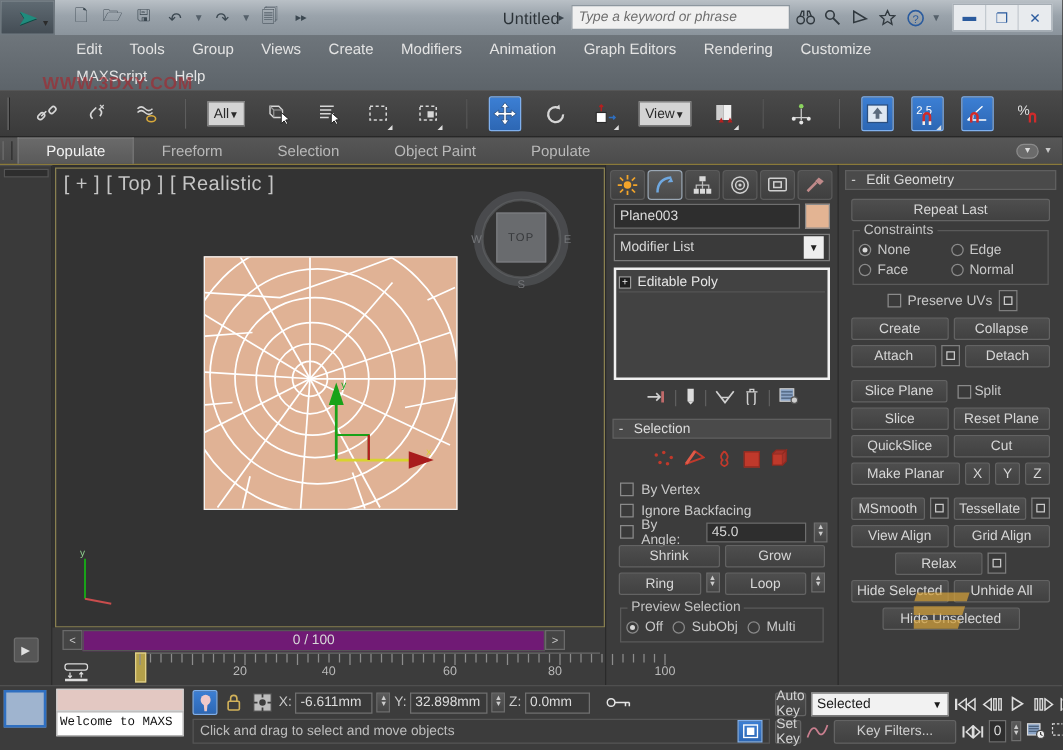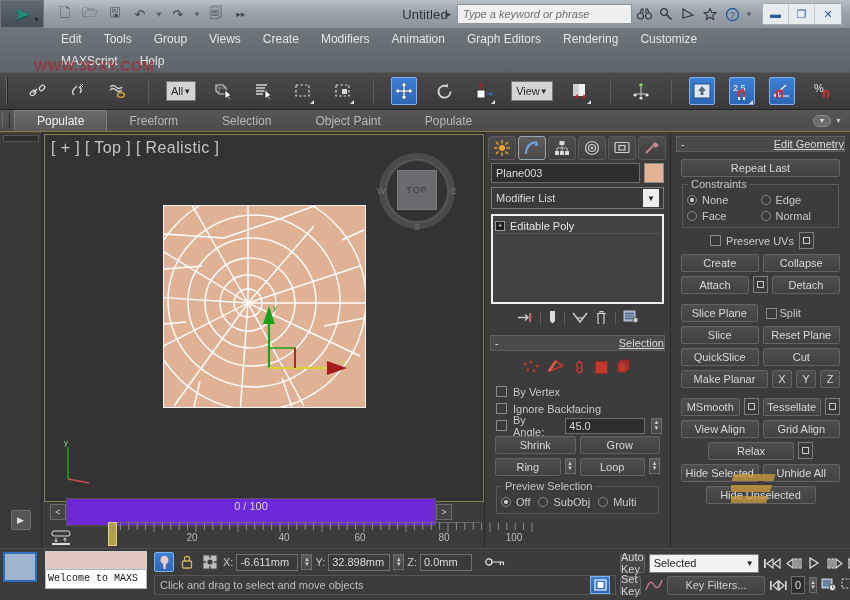--- a/index.html
+++ b/index.html
@@ -137,21 +137,21 @@
     position:absolute; left:118px; top:70px; width:203px; height:203px;
     background:#e0b295; border:1px solid #f2f2f2;
   }
   .gizmo { position:absolute; left:210px; top:165px; width:100px; height:110px;}
 
   
   .timearea { flex:0 0 46px; background:#3c3c3c; position:relative; }
   .trackrow { height:20px; display:flex; align-items:center; padding-left:8px; }
   .tnav { width:16px;height:16px;background:#454545;border:1px solid #6a6a6a;
      display:flex;align-items:center;justify-content:center;font-size:9px;color:#ccc;}
-  .slidertrack { flex:1; height:28px; background:#6d28d9; border:1px solid #555; position:relative; margin:0 0; max-width:370px;text-decoration:underline;}
+  .slidertrack { flex:1; height:17px; background:#701a75; border:1px solid #555; position:relative; margin:0 0; max-width:370px;text-decoration:underline;}
   .slidertrack .lbl { position:absolute; left:0; right:0; text-align:center; font-size:11px; color:#d8d8d8; line-height:15px;}
   .ruler { height:24px; position:relative; margin-left:66px; margin-right:4px; border-top:1px solid #6a6a6a;}
   .tlabel { position:absolute; top:9px; font-size:10px; color:#b9b9b9; transform:translateX(-50%);}
   .timehandle { position:absolute; top:-1px; width:9px; height:24px; background:#b5a14a; border:1px solid #e0d08a;}
   .tracksel { position:absolute; left:6px; top:26px; width:26px; height:20px; display:flex;
      align-items:center; justify-content:center; color:#dcdcdc; font-size:12px; }
 
   
   .cmdpanel { width:186px; background:#3c3c3c; border-left:1px solid #2a2a2a; display:flex; flex-direction:column;}
   .cptabs { display:flex; gap:2px; padding:4px 3px 3px 3px; background:#3c3c3c;}
@@ -175,21 +175,21 @@
   .plusbox { width:10px;height:10px;background:#1d1d1d;border:1px solid #9a9a9a;color:#eee;
      font-size:8px; display:flex;align-items:center;justify-content:center; line-height:1;}
   .stackbtns { display:flex; align-items:center; justify-content:center; gap:7px; padding:6px 0 4px 0; color:#d0d0d0; font-size:12px;}
   .sbsep { width:1px;height:13px;background:#5e5e5e;}
 
   .rollout { margin:4px 5px 0 5px; }
   .rhead {
     height:16px; background:#4a4a4a; border:1px solid #5f5f5f; display:flex; align-items:center;
     font-size:11px; color:#dcdcdc; padding:0 4px; position:relative;
   }
-  .rhead .t { position:absolute; left:16px; right:0; text-align:right;text-decoration:underline; }
+  .rhead .t { position:absolute; left:16px; right:0; text-align:left; }
   .rbody { padding:5px 3px 4px 3px; }
   .subobjrow { display:flex; align-items:center; justify-content:center; gap:9px; padding:3px 0 7px 0; }
   .so { color:#c0392b; font-size:13px; line-height:1;}
   .so.box { width:13px;height:13px;background:#c0392b;border:1px solid #8f2a20; }
   .cbrow { display:flex; align-items:center; gap:6px; height:17px; font-size:11px; color:#c9c9c9; padding-left:3px;}
   .cbox { width:11px;height:11px;background:#3a3a3a;border:1px solid #8a8a8a; flex:0 0 11px;}
   .spinfield { height:16px; background:#2e2e2e; border:1px solid #6e6e6e; color:#d6d6d6;
      font-size:11px; padding:0 3px; line-height:14px; }
   .spin { width:11px;height:16px; background:linear-gradient(180deg,#5a5a5a,#454545); border:1px solid #6e6e6e;
      display:flex; flex-direction:column; align-items:center; justify-content:center; font-size:6px; color:#ccc; line-height:.9;}
@@ -577,24 +577,24 @@
         <div class="tracksel">
           <svg width="22" height="16" viewBox="0 0 22 16">
               <rect x="2" y="1" width="18" height="5" rx="2" fill="none" stroke="#dcdcdc" stroke-width="1"></rect>
               <path d="M6 8 L6 12 M4.5 10.5 L6 12 L7.5 10.5 M15 12 L15 8 M13.5 9.5 L15 8 L16.5 9.5" stroke="#dcdcdc" stroke-width="1" fill="none"></path>
               <rect x="2" y="13" width="18" height="2" fill="#dcdcdc"></rect>
             </svg>
         </div>
         <div class="ruler">
           <div class="timehandle" style="left:0px;"></div>
           <div class="tlabel" style="left:84px">20</div>
-          <div class="tlabel" style="left:176px">40</div>
+          <div class="tlabel" style="left:155px">40</div>
           <div class="tlabel" style="left:252px">60</div>
           <div class="tlabel" style="left:336px">80</div>
-          <div class="tlabel" style="left:406px">100</div>
+          <div class="tlabel" style="left:424px">100</div>
           <svg width="430" height="9" viewBox="0 0 430 9" style="position:absolute;top:0;left:0">
             <g stroke="#8c8c8c" stroke-width="1">
               <line x1="4" y1="0" x2="4" y2="9"></line>
                 <line x1="12.4" y1="0" x2="12.4" y2="7"></line>
                 <line x1="20.8" y1="0" x2="20.8" y2="7"></line>
               <line x1="29.2" y1="0" x2="29.2" y2="7"></line>
                 <line x1="37.6" y1="0" x2="37.6" y2="7"></line>
                 <line x1="46" y1="0" x2="46" y2="9"></line>
               <line x1="54.4" y1="0" x2="54.4" y2="7"></line>
                 <line x1="62.8" y1="0" x2="62.8" y2="7"></line>
@@ -934,21 +934,21 @@
             <div class="btn" style="flex:1">Tessellate</div>
             <div class="chk-sq">
                 <i></i>
               </div>
           </div>
           <div class="brow">
             <div class="btn" style="flex:1">View Align</div>
             <div class="btn" style="flex:1">Grid Align</div>
           </div>
           <div class="brow" style="justify-content:center">
-            <div class="btn" style="width:86px">Relax</div>
+            <div class="btn" style="width:70px">Relax</div>
             <div class="chk-sq">
                 <i></i>
               </div>
           </div>
           <div class="brow">
             <div class="btn" style="flex:1">Hide Selected</div>
             <div class="btn" style="flex:1">Unhide All</div>
           </div>
           <div class="brow" style="justify-content:center">
             <div class="btn" style="width:110px">Hide Unselected</div>

